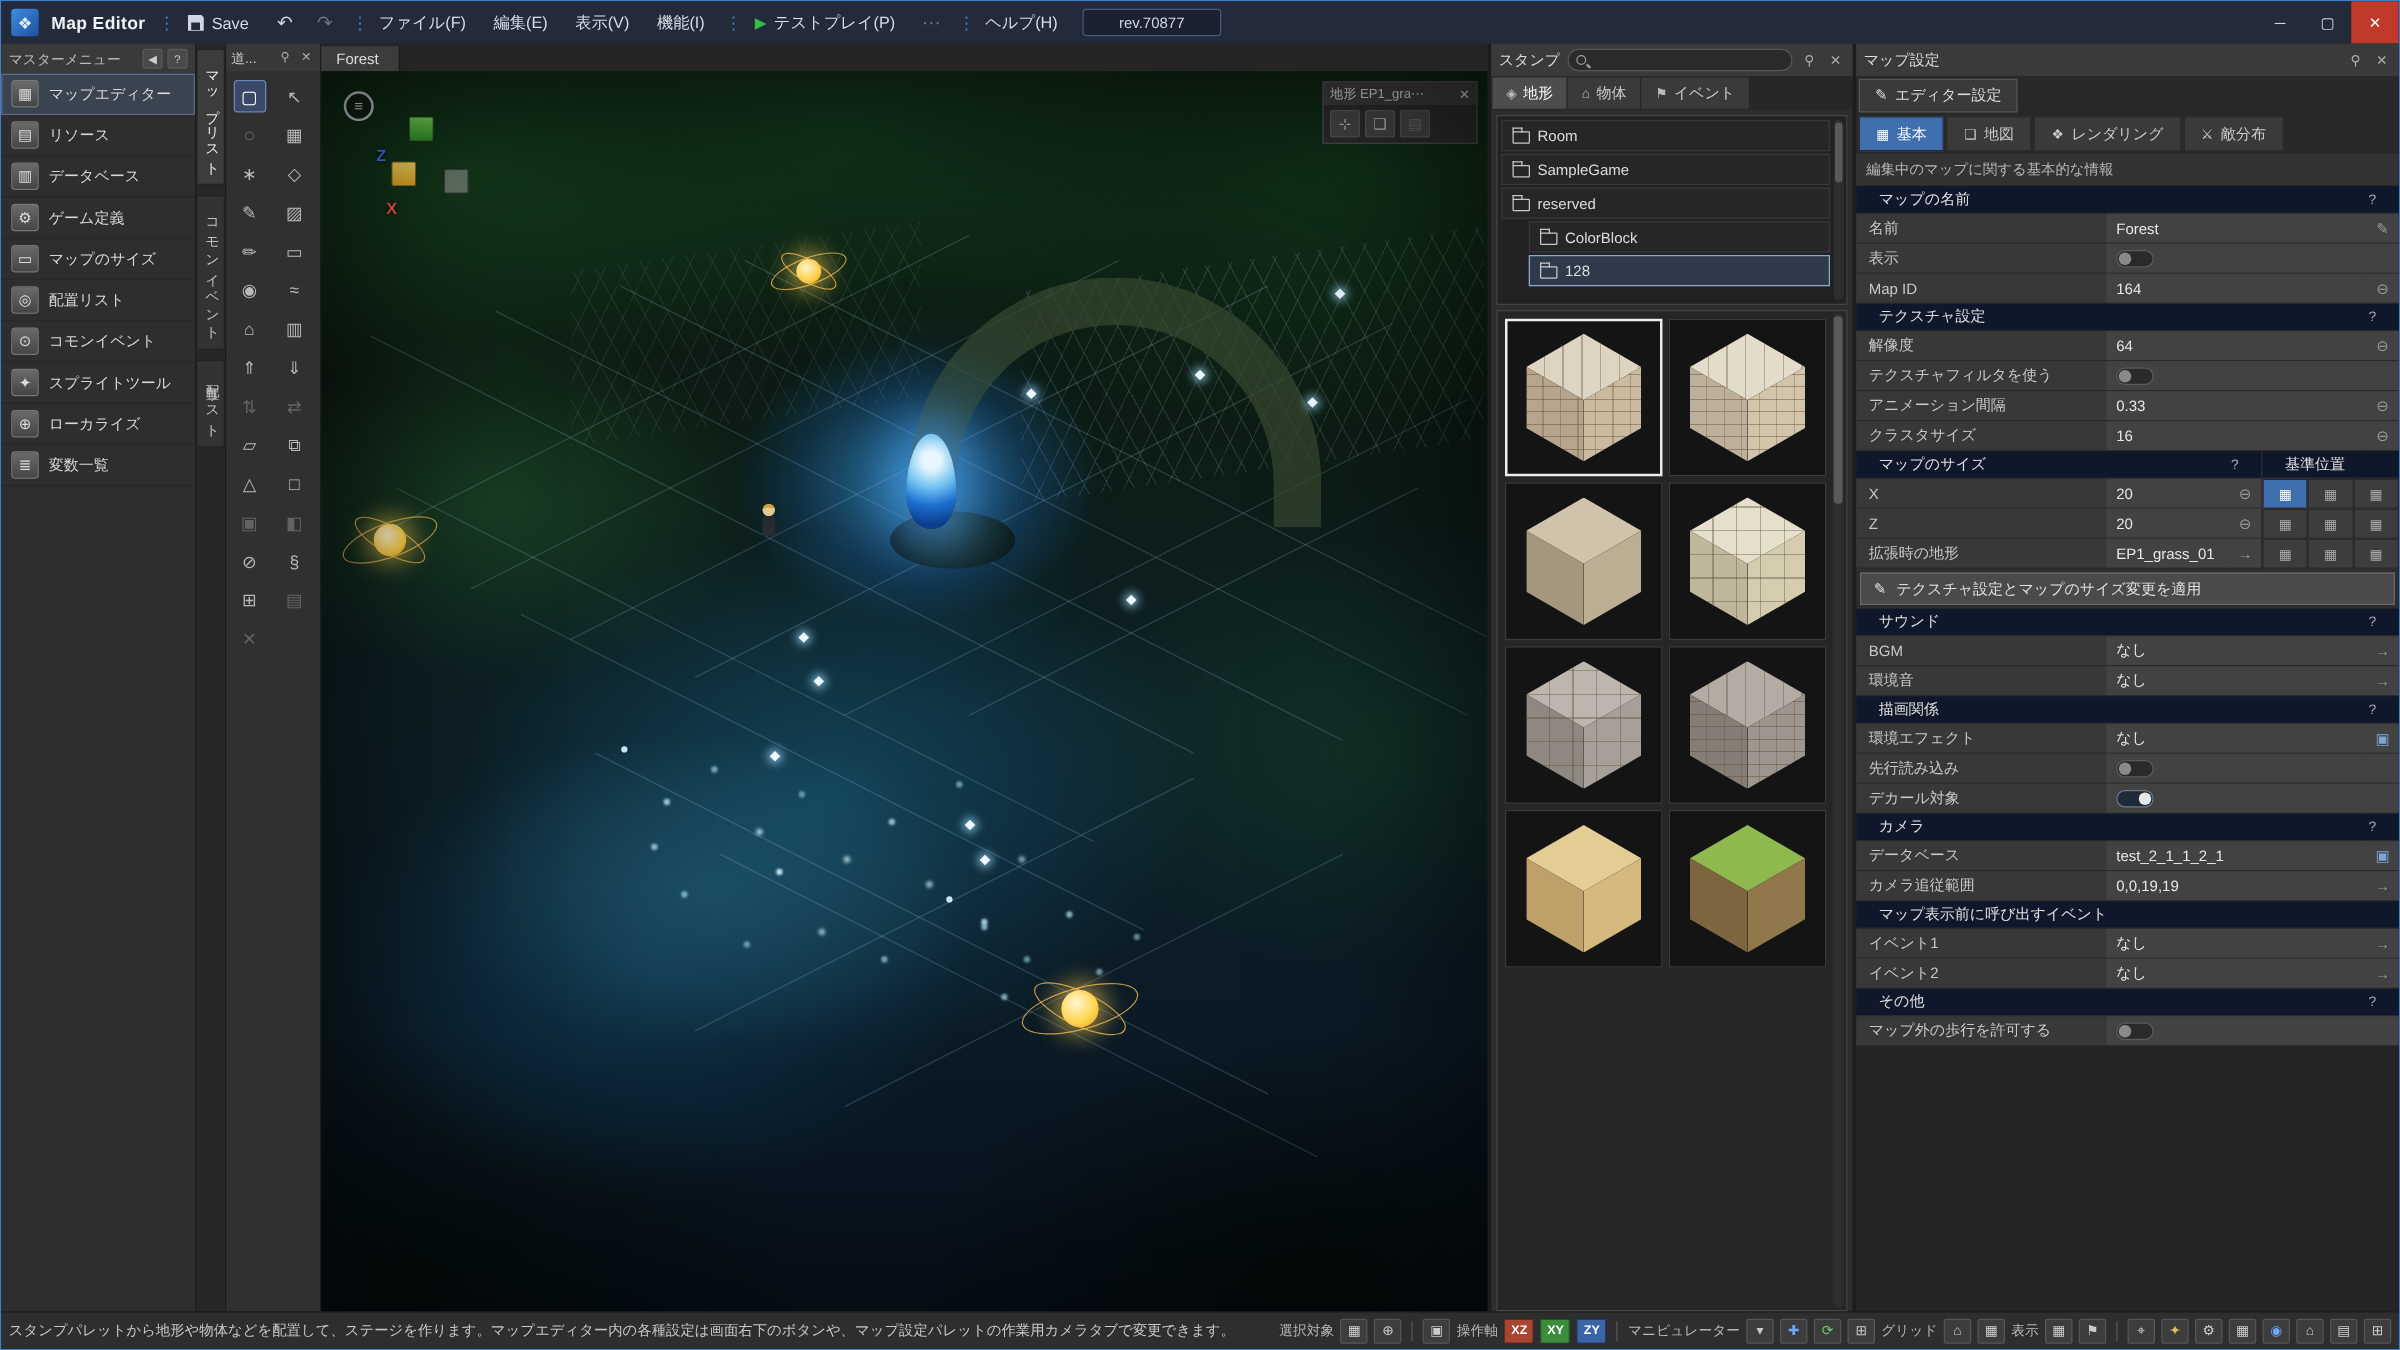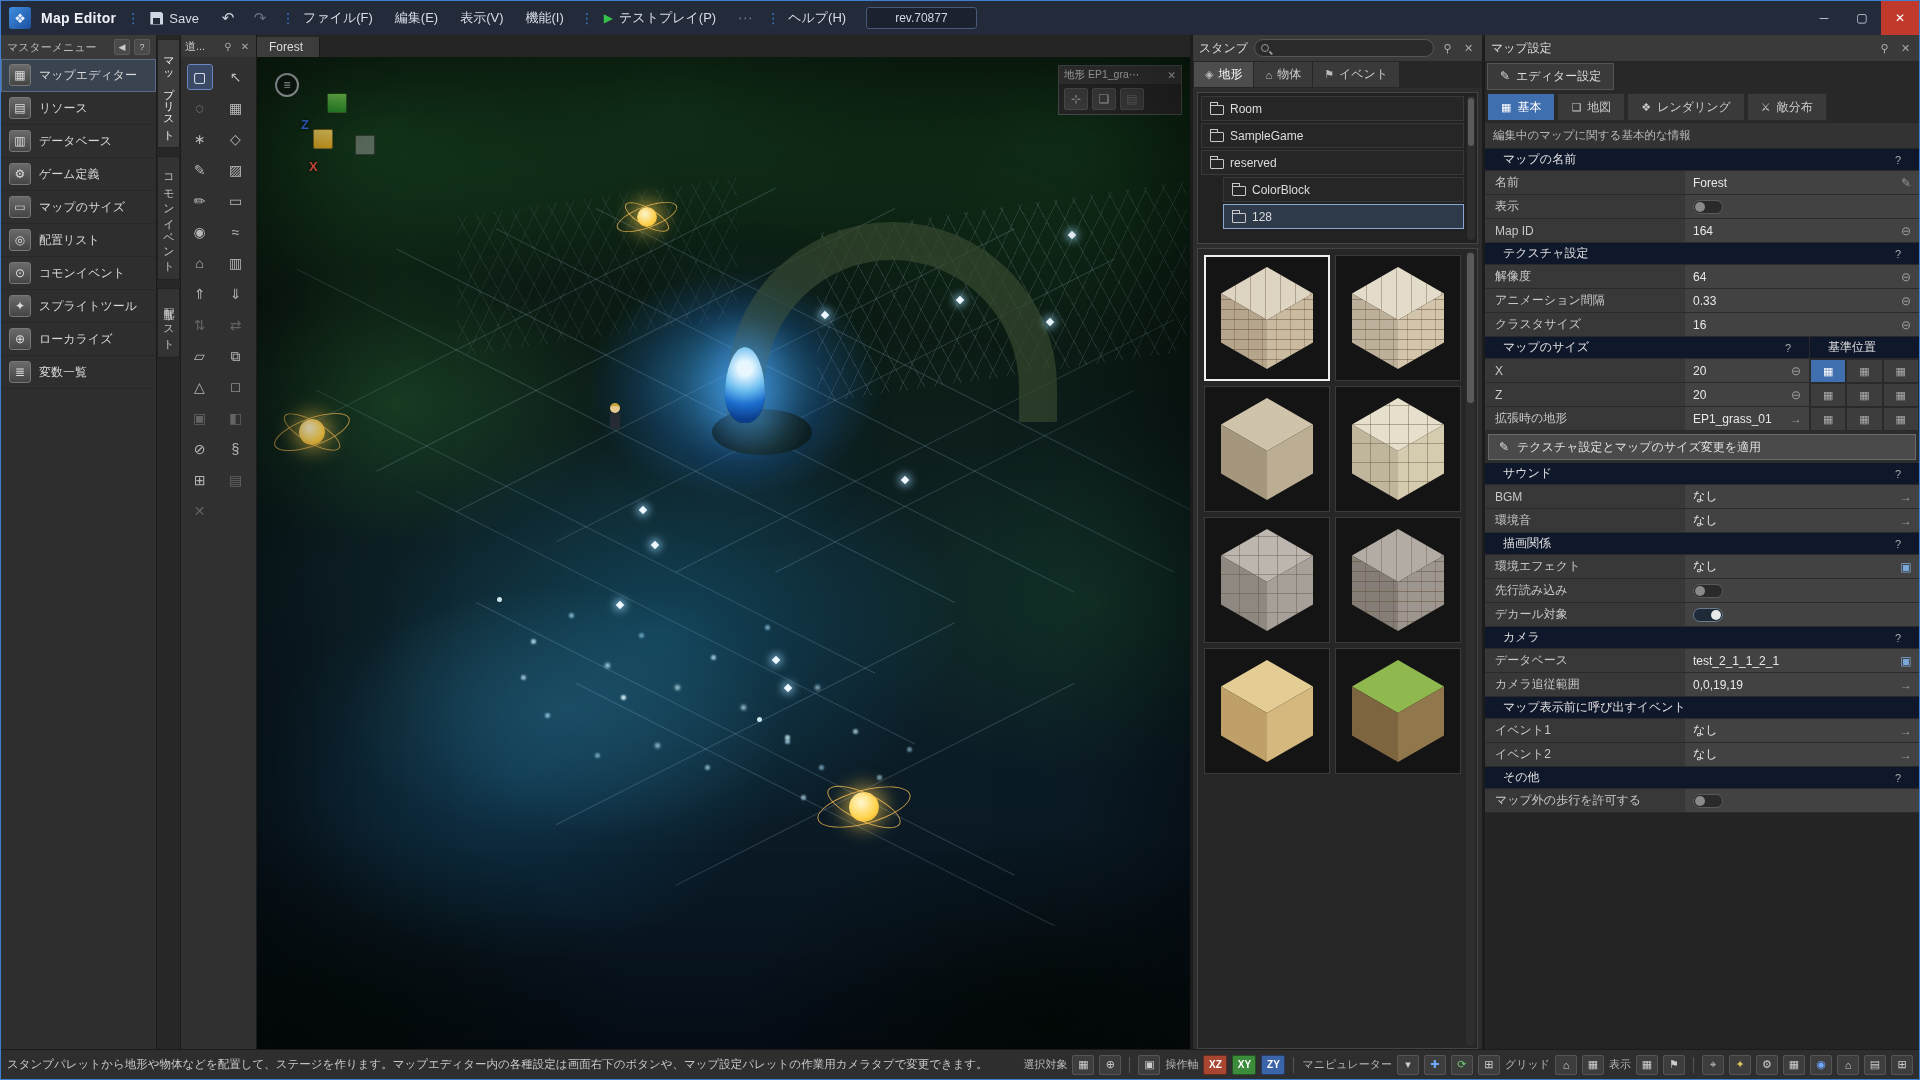--- a/index.html
+++ b/index.html
@@ -589,20 +589,29 @@
           <span class="q">?</span>
         </div>
       <div class="srow">
         <div class="slabel">解像度</div>
         <div class="sval">
             <span>64</span>
           </div>
         <div class="sic">⊖</div>
       </div>
       <div class="srow">
+        <div class="slabel">テクスチャフィルタを使う</div>
+        <div class="sval">
+            <div class="tog">
+              <div class="knob"></div>
+            </div>
+          </div>
+        <div class="sic"></div>
+      </div>
+      <div class="srow">
         <div class="slabel">アニメーション間隔</div>
         <div class="sval">
             <span>0.33</span>
           </div>
         <div class="sic">⊖</div>
       </div>
       <div class="srow">
         <div class="slabel">クラスタサイズ</div>
         <div class="sval">
             <span>16</span>

